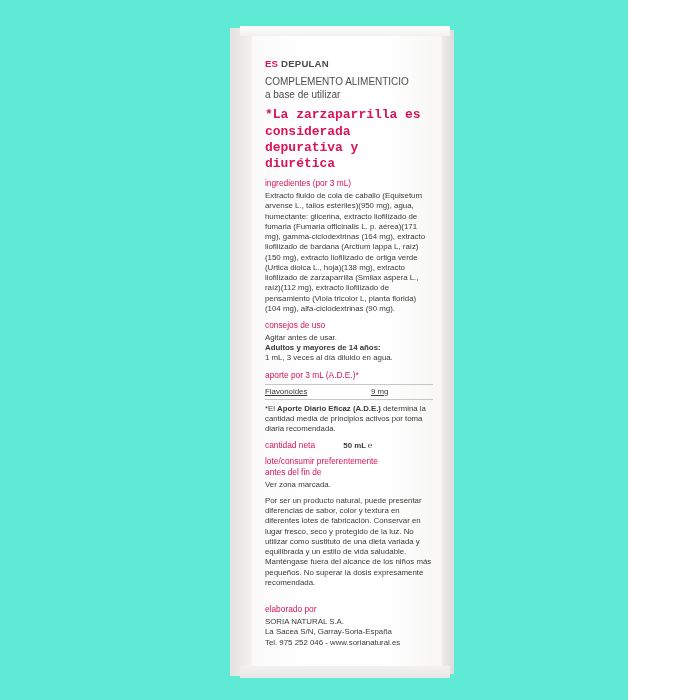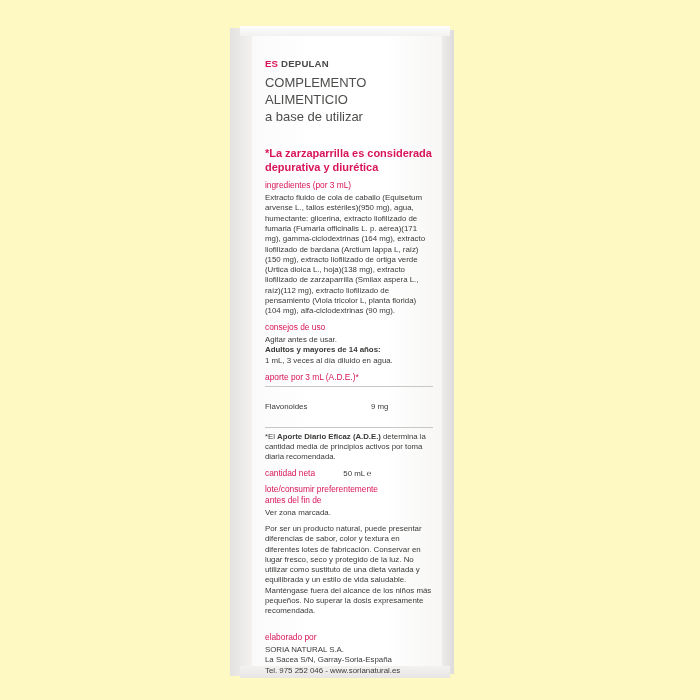--- a/index.html
+++ b/index.html
@@ -8,23 +8,23 @@
   }
   body {
     width: 700px;
     height: 700px;
     background: #ffffff;
     font-family: "Liberation Sans", sans-serif;
     overflow: hidden;
   }
   #stage {
     position: relative;
-    width: 700px;
+    width: 628px;
     height: 700px;
-    background: #fef9c3;
+    background: #5eead4;
   }
   
   .box-shadow-left {
     position: absolute;
     left: 230px;
     top: 28px;
     width: 24px;
     height: 648px;
     background: linear-gradient(to right, #e4e2e1, #f4f3f2);
   }
@@ -75,31 +75,32 @@
   .brand {
     font-size: 9.6px;
     font-weight: bold;
     letter-spacing: 0.2px;
     margin-bottom: 5px;
   }
   .brand .es { color: #d8145a; }
   .brand .name { color: #4a4a48; }
 
   .subtitle {
-    font-size: 13px;
+    font-size: 10px;
     color: #4d4d4b;
     line-height: 1.3;
-    margin-bottom: 21px;
+    margin-bottom: 6px;
   }
   .claim {
-    font-size: 11px;
+    font-size: 13px;
     font-weight: bold;
     color: #d8145a;
     line-height: 1.25;
     margin-bottom: 5px;
+    font-family: Liberation Mono, monospace;
   }
   .section-head {
     font-size: 8.4px;
     color: #d8145a;
     margin-bottom: 2px;
     margin-top: 6px;
   }
   .body-text {
     font-size: 7.9px;
     line-height: 1.3;
@@ -115,34 +116,35 @@
 
   
   .nut-table {
     width: 100%;
     border-collapse: collapse;
     margin-top: 3px;
     margin-bottom: 4px;
     font-size: 7.9px;
   }
   .nut-table td {
-    padding: 15px 0;
+    padding: 2px 0;
     border-bottom: 0.7px solid #c9c7c5;
     color: #3a3a38;
+    text-decoration: underline;
   }
   .nut-table tr:first-child td { border-top: 0.7px solid #c9c7c5; }
   .nut-table td.val { text-align: left; width: 62px; }
   .row-inline {
     font-size: 8.4px;
     color: #d8145a;
     margin-top: 6px;
   }
   .row-inline .qty {
     color: #3a3a38;
-    font-weight: normal;
+    font-weight: bold;
     font-size: 7.9px;
     padding-left: 26px;
   }
   .para {
     margin-top: 6px;
   }
   .maker {
     margin-top: 7px;
   }
 </style>

